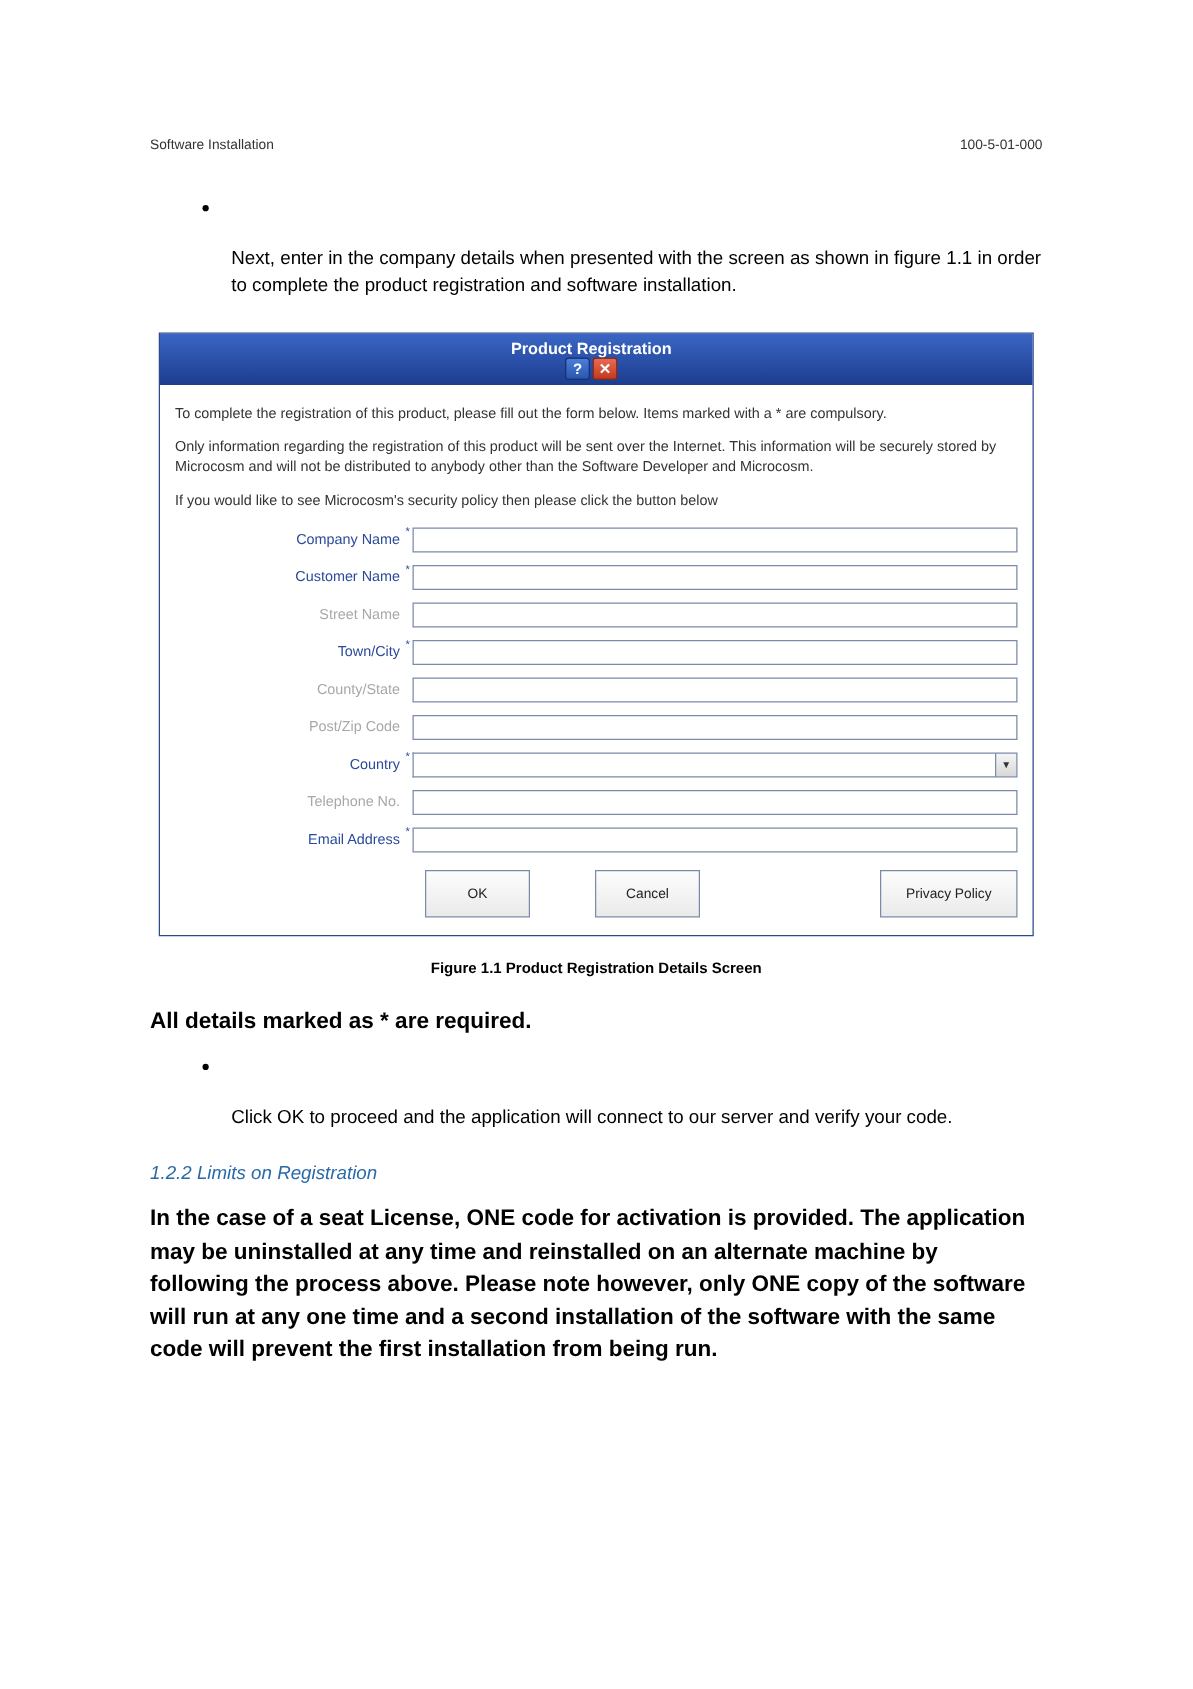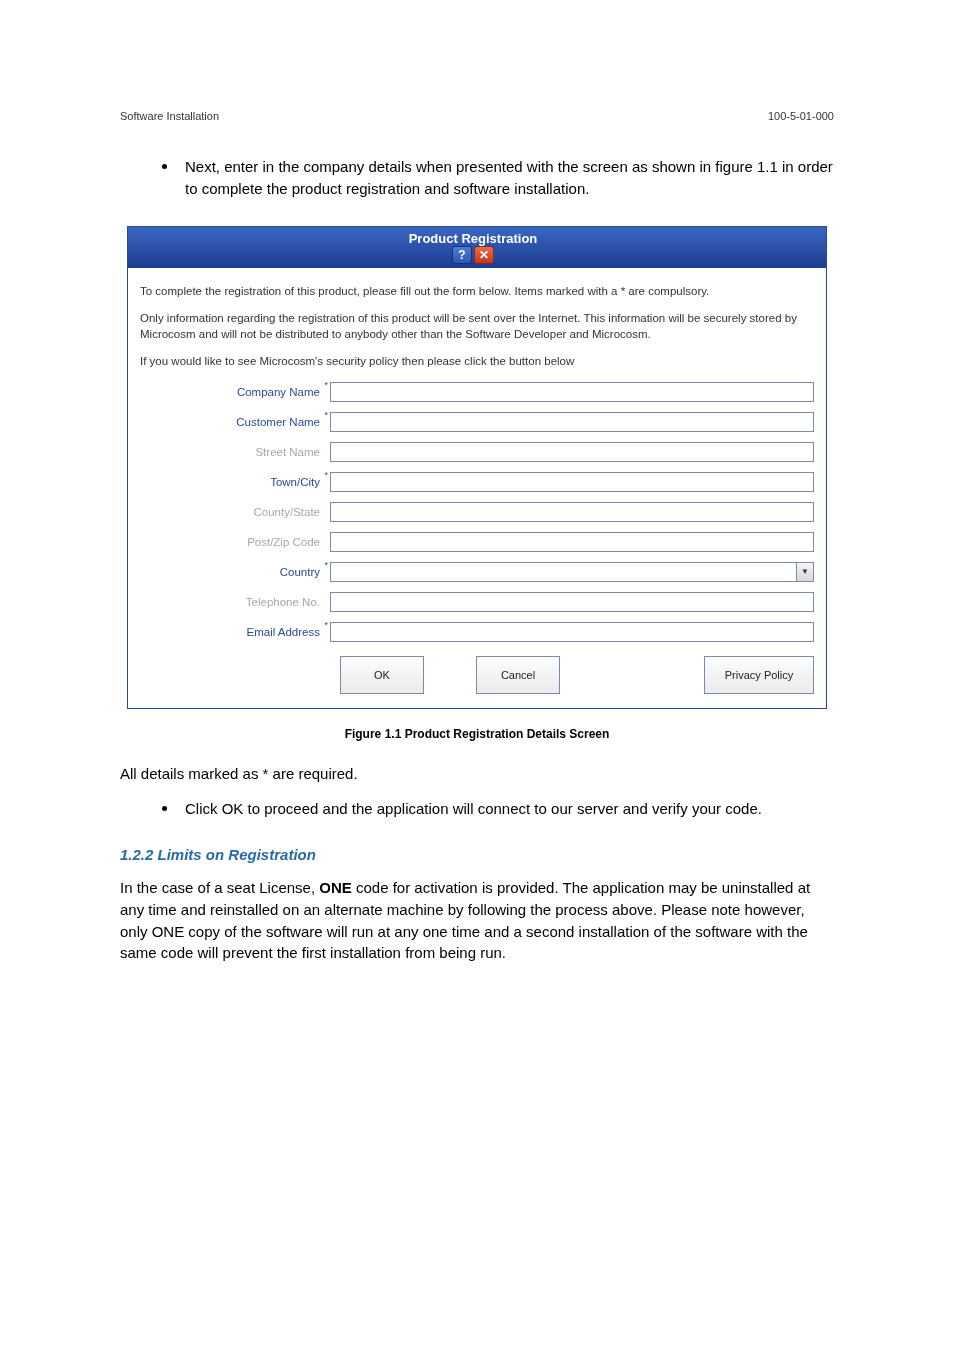--- a/index.html
+++ b/index.html
@@ -25,21 +25,21 @@
     margin-bottom: 26px;
   }
   .bullet-row {
     display: flex;
     align-items: flex-start;
   }
   .bullet-dot {
     width: 5px; height: 5px; border-radius: 50%; background: #000;
     margin-top: 8px; margin-right: 18px; flex: 0 0 auto;
   }
-  .bullet-text { font-size: 15px; line-height: 1.45; }
+  .bullet-text { font-size: 15px; line-height: 1.45; margin-top: 40px; }
   .dialog {
     width: 700px;
     margin: 0 auto 18px auto;
     border: 1px solid #2e4a8a;
     background: #fff;
     font-family: Tahoma, Verdana, sans-serif;
   }
   .titlebar {
     background: linear-gradient(#3a66c4, #1c3d8f);
     color: #fff;
@@ -140,24 +140,24 @@
   }
   .btn-ok { width: 84px; }
   .btn-cancel { width: 84px; margin-left: 52px; }
   .btn-privacy { width: 110px; margin-left: auto; }
   .caption {
     text-align: center;
     font-weight: bold;
     font-size: 12px;
     margin: 10px 0 22px 0;
   }
-  .para { font-size: 15px; line-height: 1.45; margin: 0 0 14px 0; }
+  .para { font-size: 18px; line-height: 1.45; margin: 0 0 14px 0; font-weight: bold; }
   .subhead {
     color: #2a6aa8;
-    font-weight: bold;
+    font-weight: normal;
     font-style: italic;
     font-size: 15px;
     margin: 10px 0 14px 0;
   }
 </style>
 </head>
 <body>
 
 <div class="hdr-row">
   <span>Software Installation</span>

